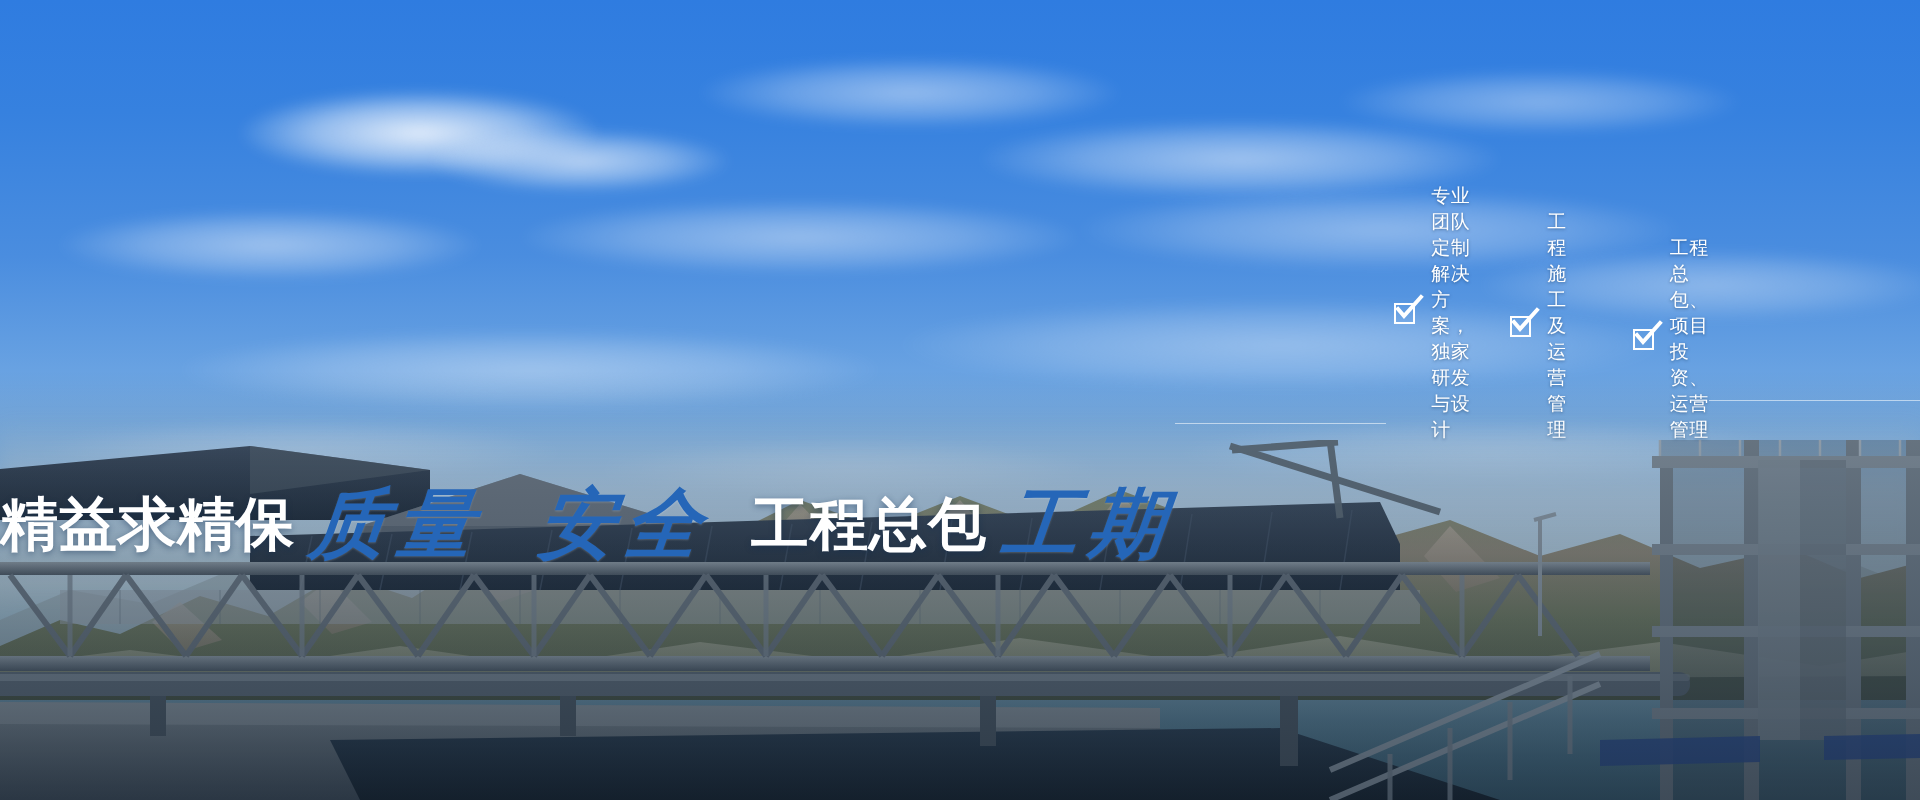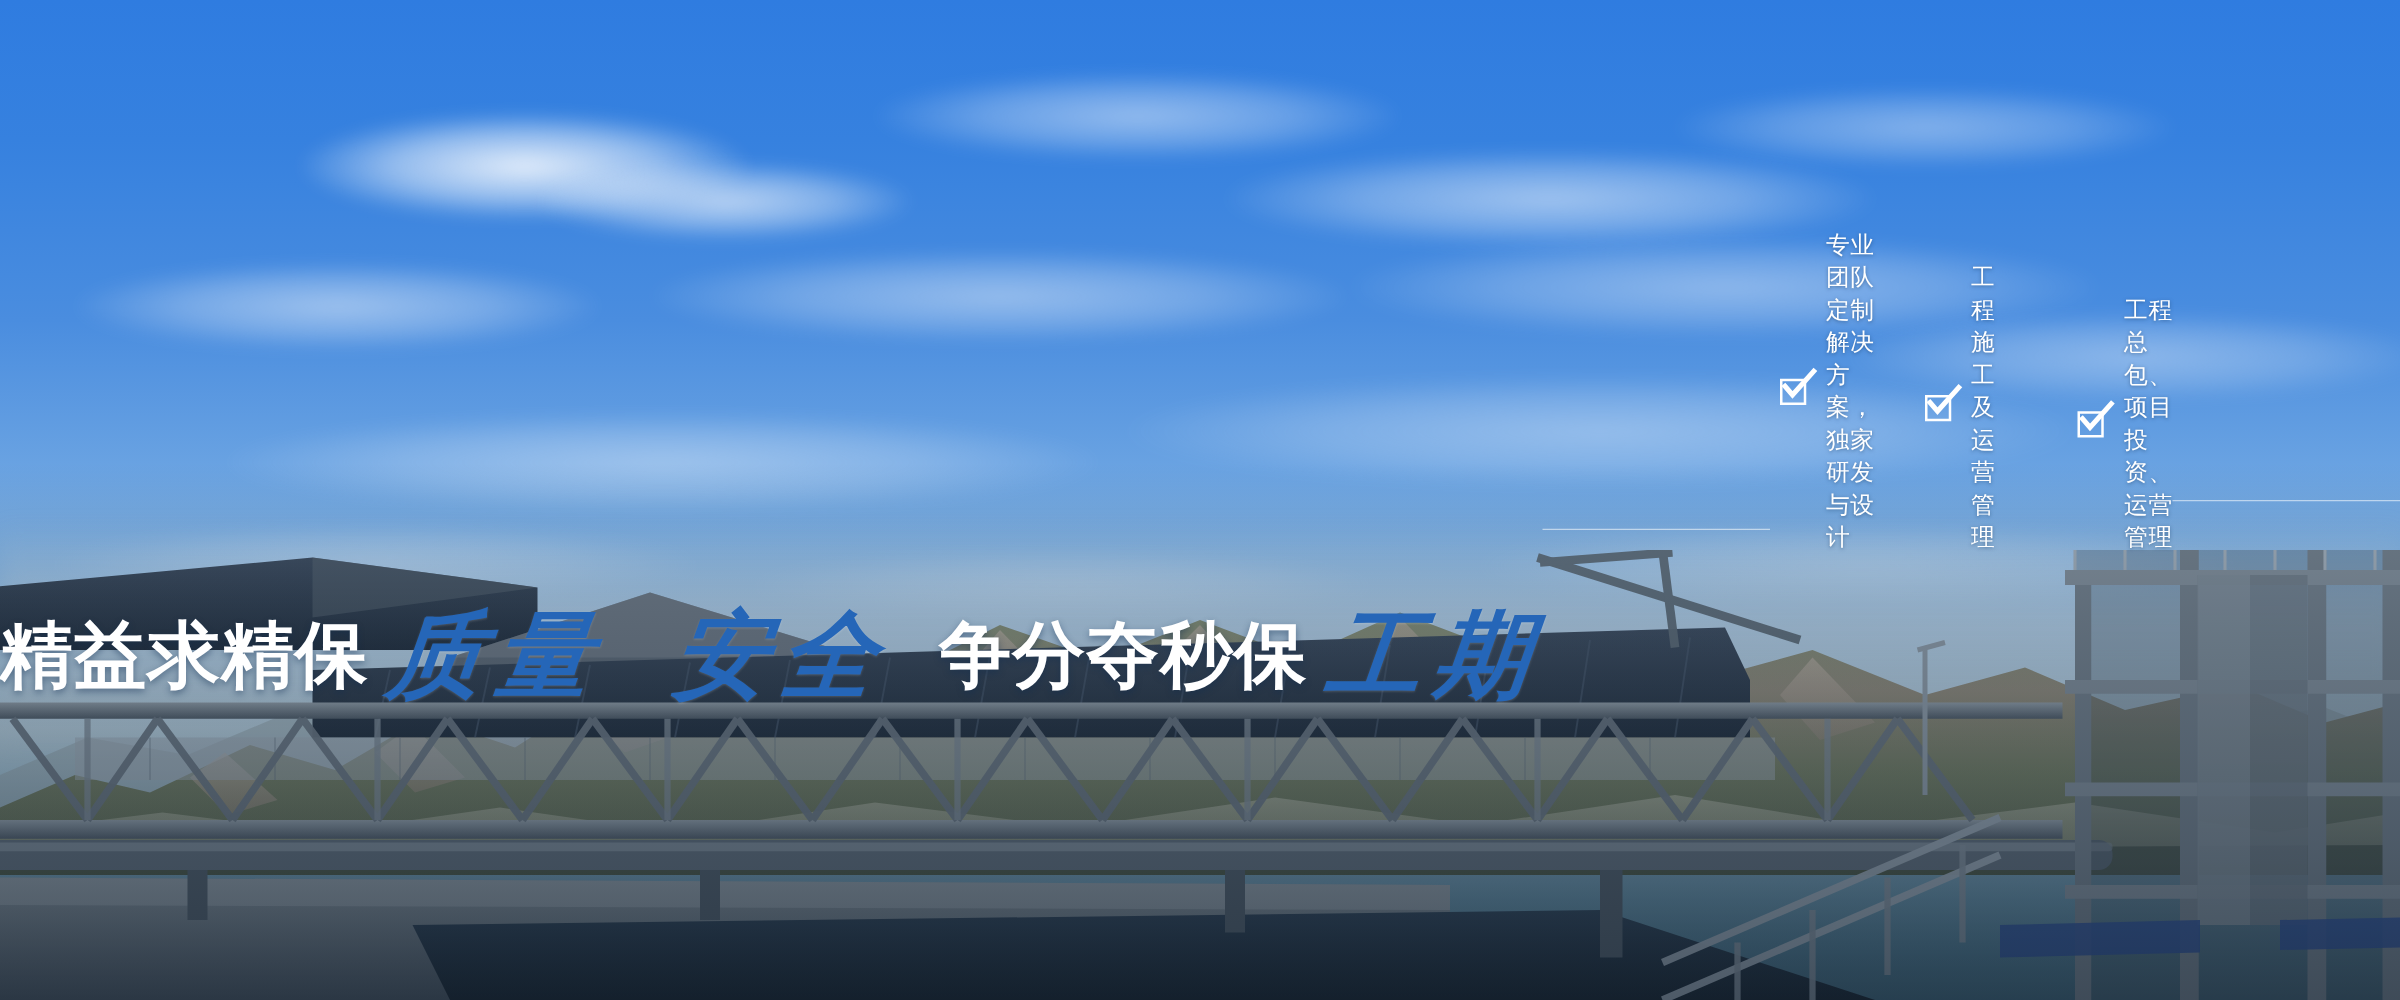--- a/index.html
+++ b/index.html
@@ -413,21 +413,21 @@
 
     <div class="headline">
       <span class="hl-group">
         <span class="hl-plain">精益求精保</span>
         <span class="hl-accent">质量</span>
       </span>
       <span class="hl-group">
         <span class="hl-accent">安全</span>
       </span>
       <span class="hl-group">
-        <span class="hl-plain">争分夺秒保</span>
+        <span class="hl-plain">工程总包</span>
         <span class="hl-accent">工期</span>
       </span>
     </div>
 
     <div class="rule rule-top"></div>
 
     <div class="features">
 
       <div class="feature">
         <span class="chk">

